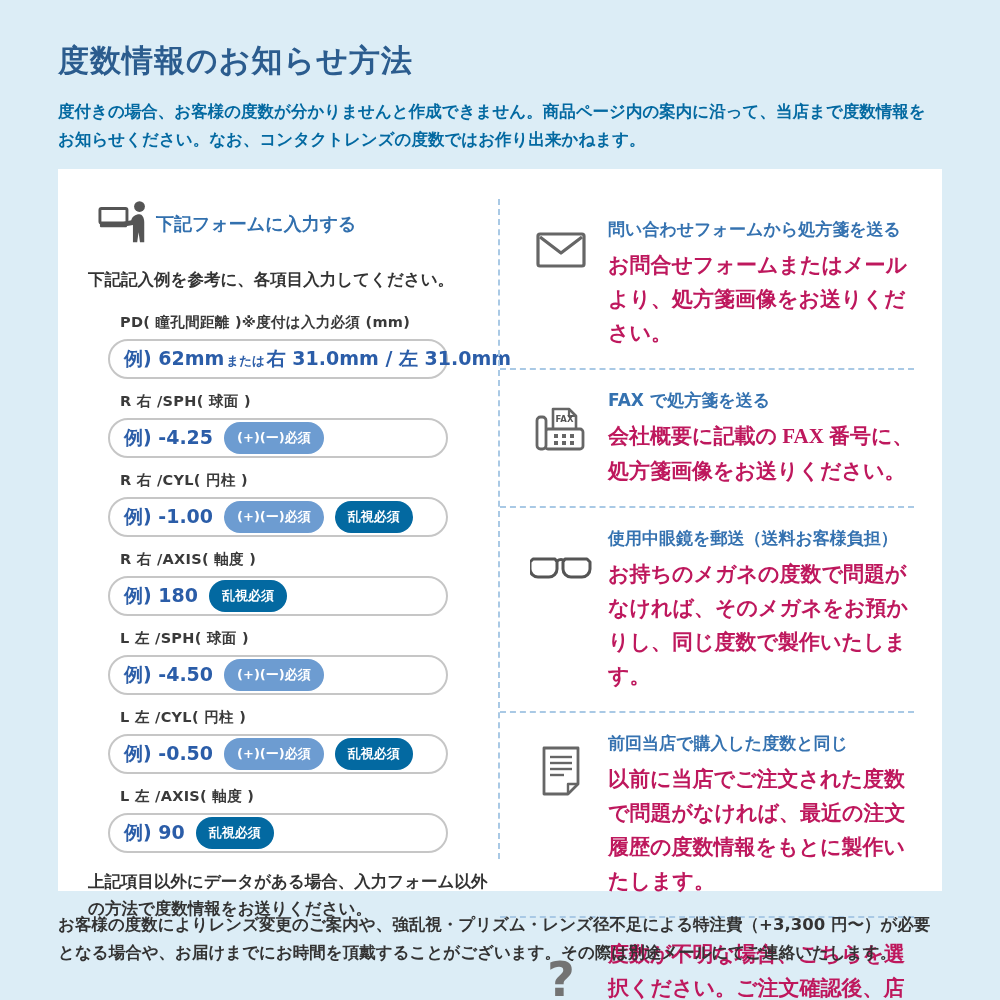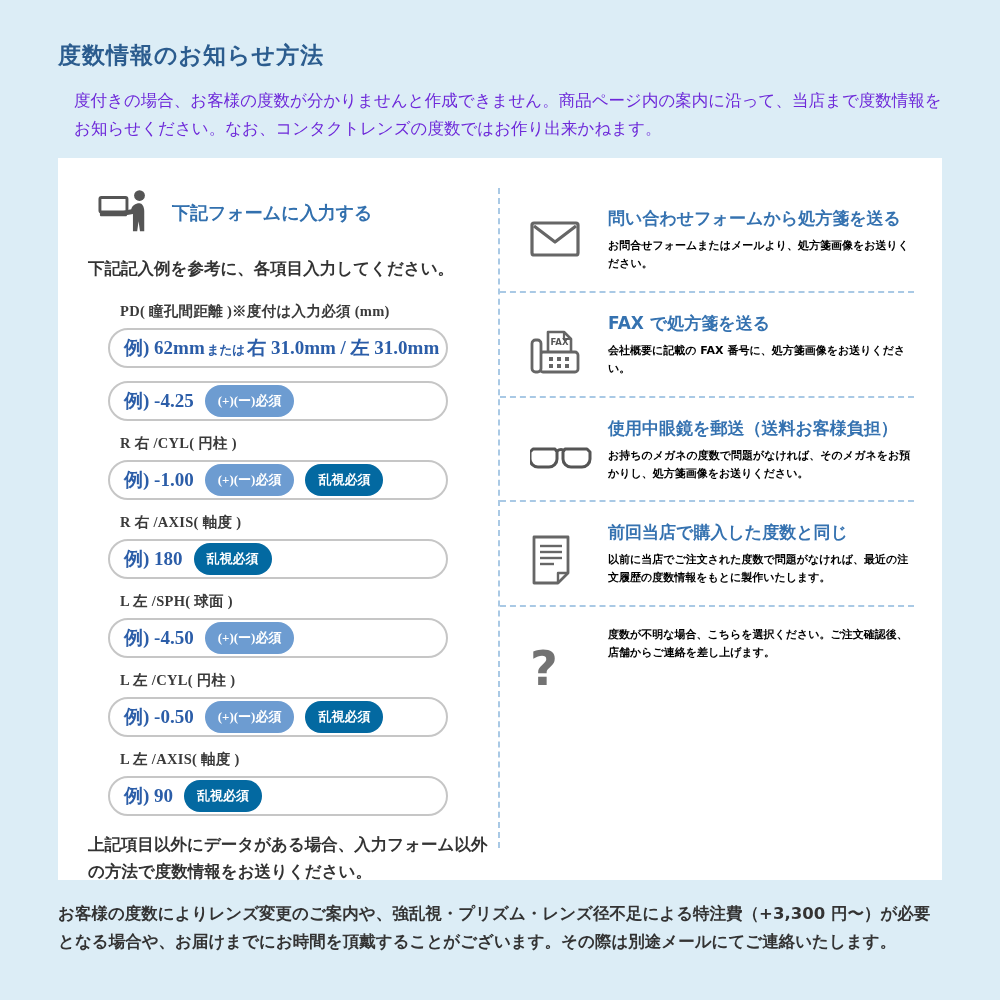--- a/index.html
+++ b/index.html
@@ -5,33 +5,32 @@
   * { box-sizing: border-box; margin: 0; padding: 0; }
   html, body { width: 1000px; height: 1000px; overflow: hidden; }
   body {
     background: #dcedf6;
     font-family: "DejaVu Sans", "Liberation Sans", sans-serif;
     color: #333333;
   }
   .page { padding: 40px 58px 0 58px; }
 
   .page-title {
-    font-size: 23px;
+    font-size: 31px;
     font-weight: 800;
     color: #2b5c8e;
     letter-spacing: 1px;
     margin-bottom: 16px;
   }
   .intro-text {
     font-size: 16.5px;
-    font-weight: 400;
+    font-weight: 700;
     line-height: 1.68;
-    color: #6d28d9;
+    color: #0369a1;
     margin-bottom: 16px;
-    margin-left: 16px;
   }
 
   
   .card {
     background: #ffffff;
     width: 884px;
     height: 722px;
     display: flex;
     padding: 26px 0 24px 24px;
   }
@@ -40,35 +39,35 @@
     flex: 1;
     border-left: 2px dashed #a9c9e5;
     margin: 4px 0 8px 0;
     padding: 0 28px 0 0;
   }
 
   
   .left-header {
     display: flex;
     align-items: center;
-    gap: 18px;
+    gap: 2px;
     margin: 4px 0 20px 16px;
   }
   .left-heading {
     font-size: 18px;
     font-weight: 800;
     color: #3270ae;
   }
   .left-instruction {
     font-size: 16.5px;
     font-weight: 700;
     margin: 0 0 22px 6px;
     color: #333;
   }
-  .form { margin-left: 26px; width: 340px; font-family: Liberation Serif, serif; }
+  .form { margin-left: 26px; width: 340px; }
   .form-row { margin-bottom: 1px; }
   .field-label {
     font-size: 14.5px;
     font-weight: 800;
     color: #3a3a3a;
     margin: 0 0 7px 12px;
     letter-spacing: 0.3px;
   }
   .field-box {
     height: 40px;
@@ -116,38 +115,40 @@
     align-items: flex-start;
     gap: 16px;
     padding: 19px 0 18px 30px;
     border-bottom: 2px dashed #a9c9e5;
   }
   .help-item:last-child { border-bottom: none; }
   .help-icon {
     width: 62px;
     min-width: 62px;
     display: flex;
+    justify-content: center;
     align-items: center;
     margin-top: 14px;
   }
   .help-item.item-glasses .help-icon { margin-top: 26px; }
   .help-item.item-question .help-icon { margin-top: 18px; }
   .help-title {
     font-size: 17px;
     font-weight: 800;
     color: #3572b0;
     margin-bottom: 7px;
     white-space: nowrap;
   }
   .help-body {
-    font-size: 11px;
+    font-size: 21px;
     font-weight: 700;
     line-height: 1.62;
-    color: #000000;
+    color: #be185d;
     max-width: 330px;
+    font-family: Liberation Serif, serif;
   }
   .question-glyph {
     font-size: 48px;
     font-weight: 800;
     color: #737373;
     line-height: 1;
   }
 
   .footer-text {
     font-size: 16.5px;
@@ -186,20 +187,21 @@
       <div class="form">
 
         <div class="form-row">
           <div class="field-label">PD( 瞳孔間距離 )※度付は入力必須 (mm)</div>
           <div class="field-box">
             <span class="field-value"><span>例) 62mm</span><span class="small-word">または</span><span>右 31.0mm / 左 31.0mm</span></span>
           </div>
         </div>
 
         <div class="form-row">
+          <div class="field-label">R 右 /SPH( 球面 )</div>
           <div class="field-box">
             <span class="field-value">例) -4.25</span>
             <span class="badge badge-blue">(+)(ー)必須</span>
           </div>
         </div>
 
         <div class="form-row">
           <div class="field-label">R 右 /CYL( 円柱 )</div>
           <div class="field-box">
             <span class="field-value">例) -1.00</span>
@@ -288,21 +290,21 @@
       <div class="help-item item-glasses">
         <span class="help-icon">
           <svg width="62" height="28" viewBox="0 0 62 28">
             <path d="M3 6 h22 l2 3 v7 a8 8 0 0 1 -8 8 h-11 a8 8 0 0 1 -8 -8 v-7 z" fill="none" stroke="#555555" stroke-width="3" stroke-linejoin="round"></path>
             <path d="M35 6 h22 l3 3 v7 a8 8 0 0 1 -8 8 h-11 a8 8 0 0 1 -8 -8 v-7 z" fill="none" stroke="#555555" stroke-width="3" stroke-linejoin="round"></path>
             <path d="M27 8 q4 -3 8 0" fill="none" stroke="#555555" stroke-width="3"></path>
           </svg>
         </span>
         <div>
           <div class="help-title">使用中眼鏡を郵送（送料お客様負担）</div>
-          <div class="help-body">お持ちのメガネの度数で問題がなければ、そのメガネをお預かりし、処方箋画像をお送りください。</div>
+          <div class="help-body">お持ちのメガネの度数で問題がなければ、そのメガネをお預かりし、同じ度数で製作いたします。</div>
         </div>
       </div>
 
       <div class="help-item">
         <span class="help-icon">
           <svg width="42" height="50" viewBox="0 0 42 50">
             <path d="M4 2 h34 v36 l-10 10 h-24 z" fill="none" stroke="#666666" stroke-width="2.8" stroke-linejoin="round"></path>
             <path d="M38 38 l-10 0 0 10" fill="none" stroke="#666666" stroke-width="2.4" stroke-linejoin="round"></path>
             <g stroke="#666666" stroke-width="2.4">
               <line x1="10" y1="11" x2="32" y2="11"></line>

